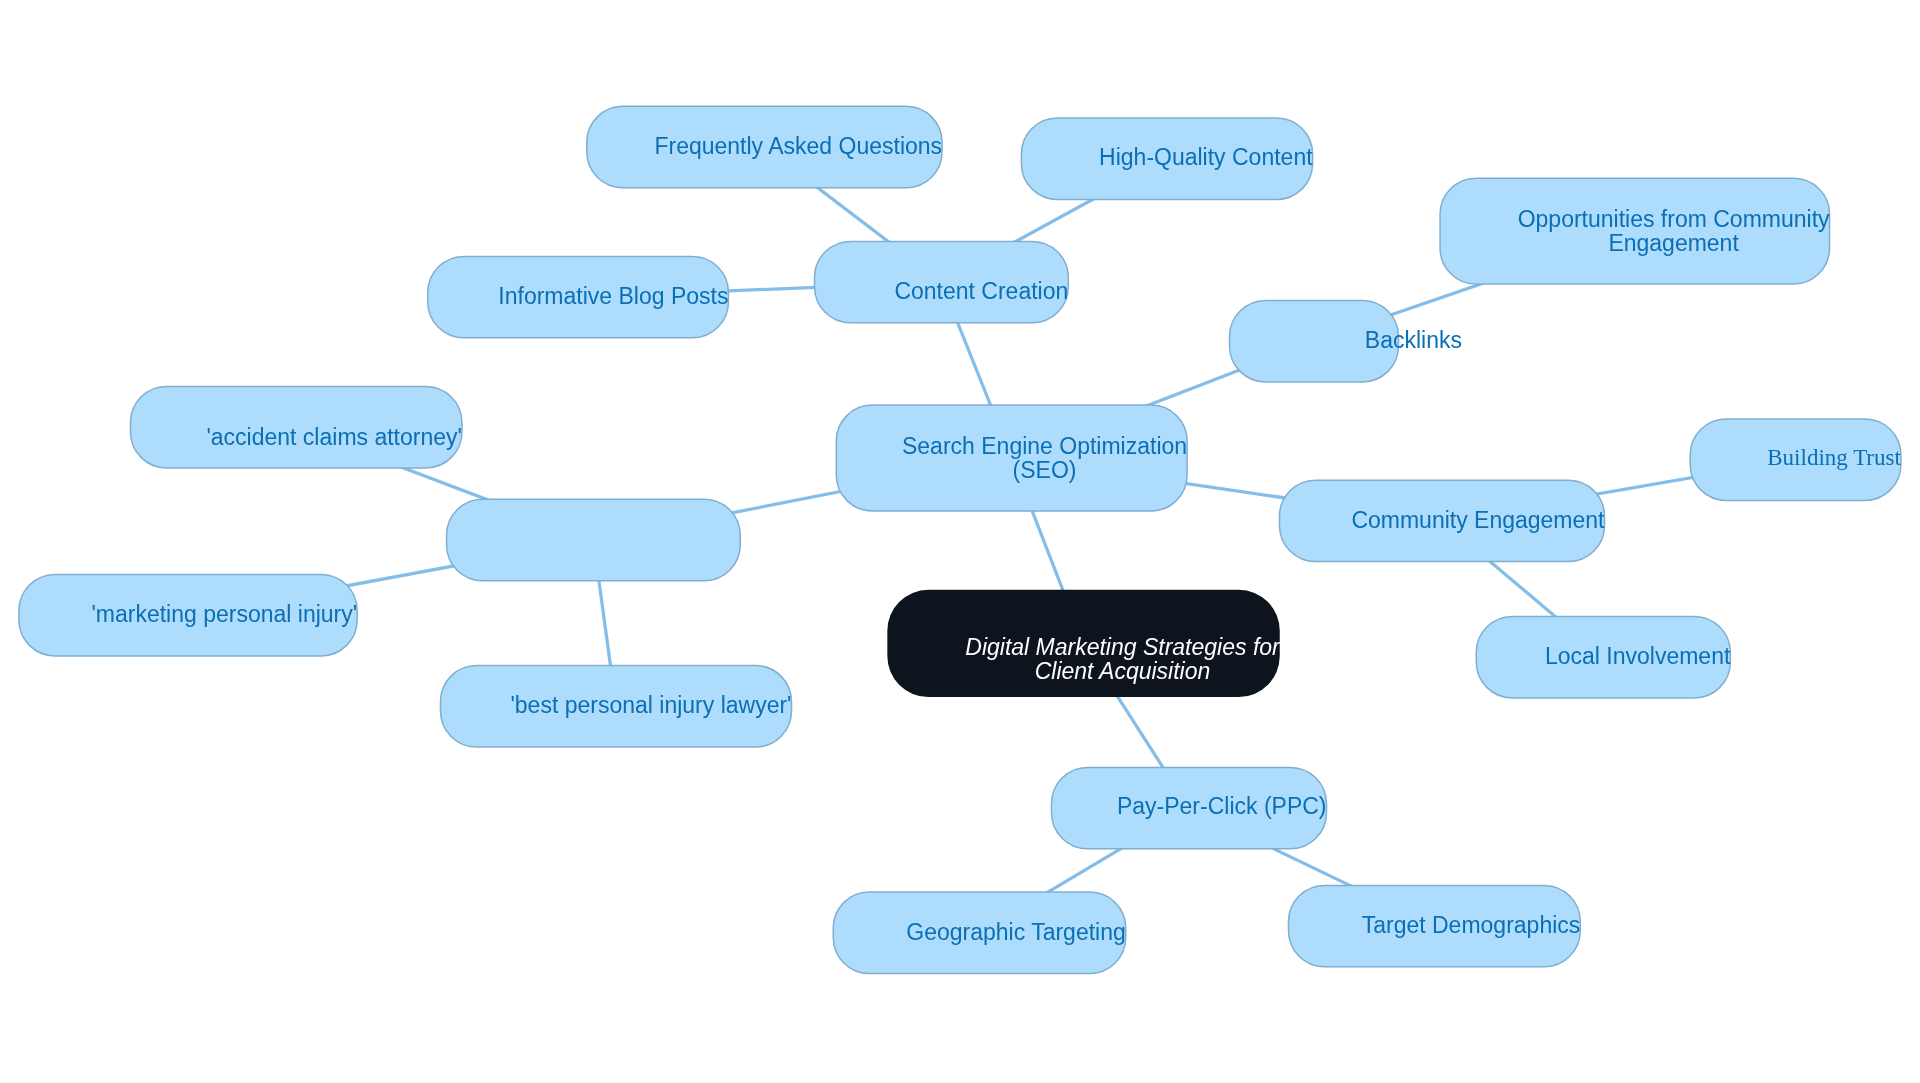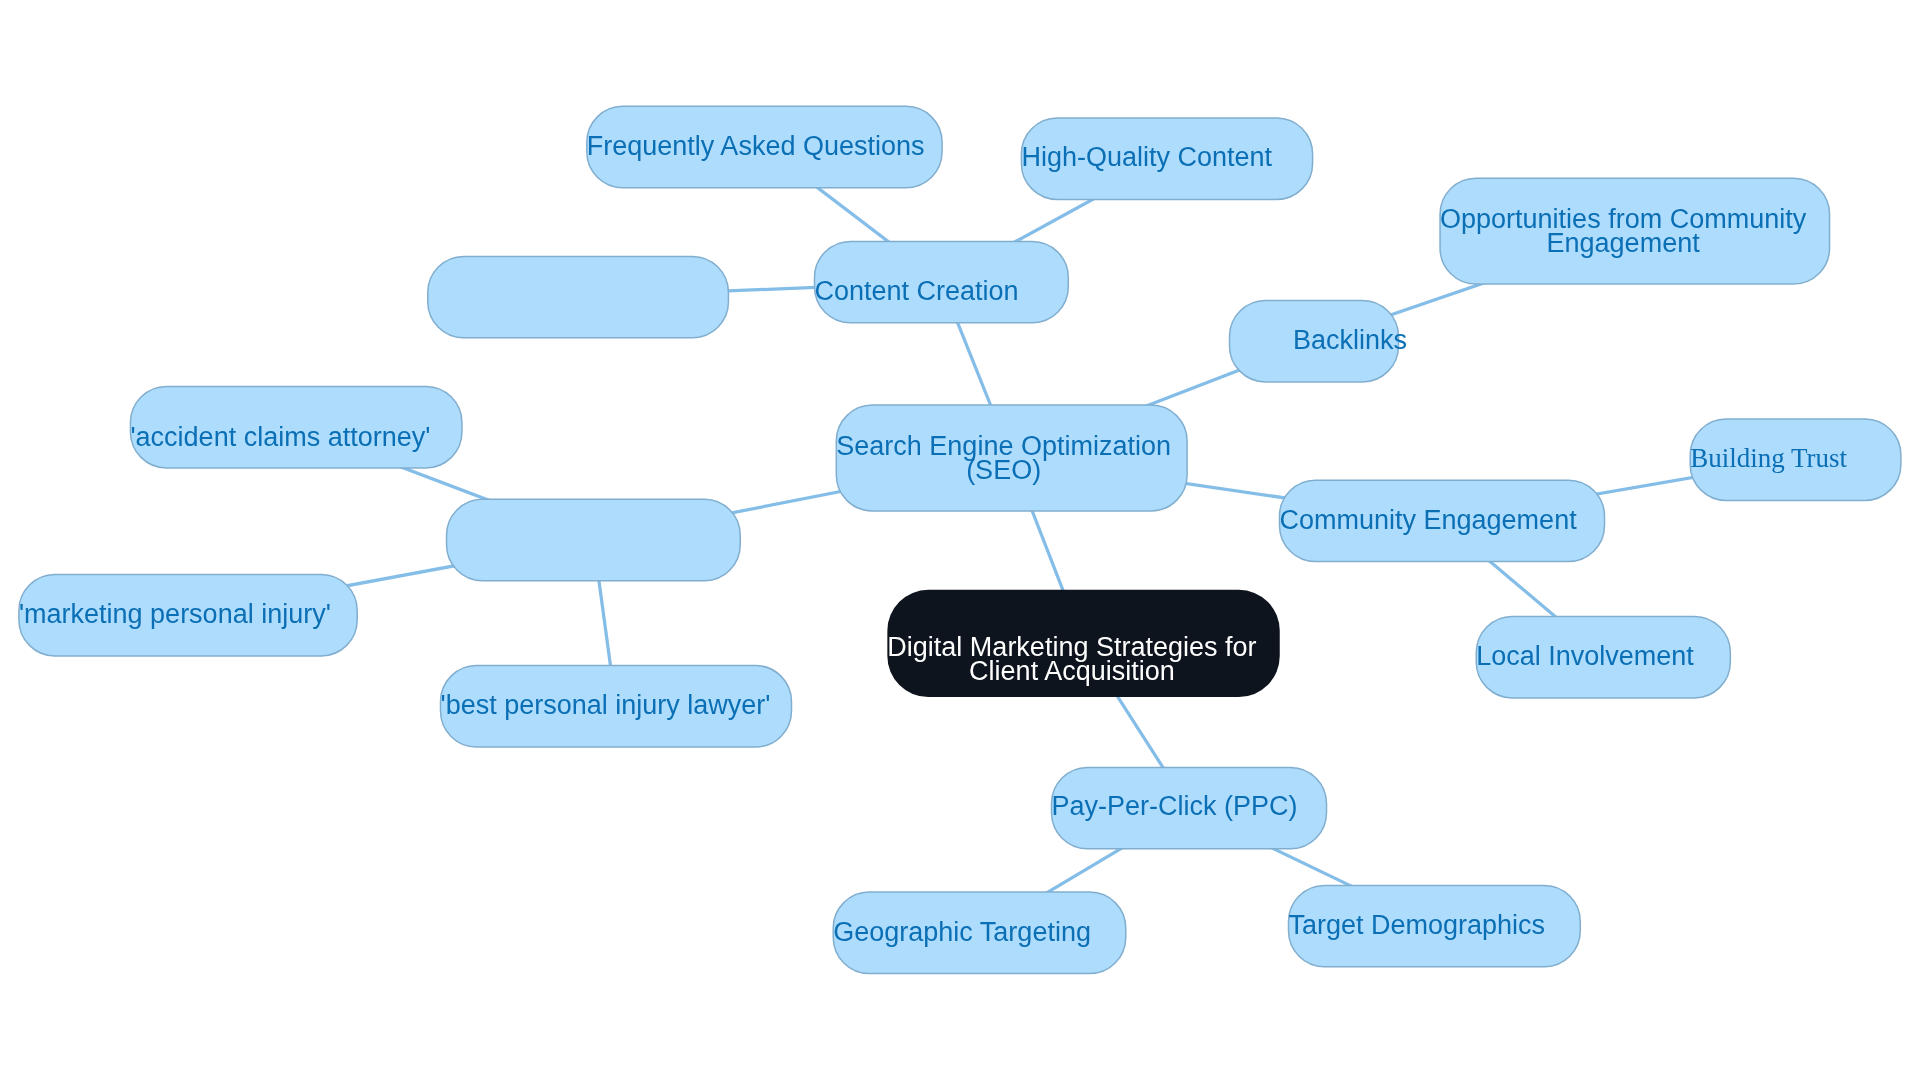--- a/index.html
+++ b/index.html
@@ -6,22 +6,22 @@
   html,body{margin:0;padding:0;background:#ffffff;}
   body{width:1920px;height:1083px;overflow:hidden;
        font-family:"Liberation Sans","DejaVu Sans",sans-serif;}
   #stage{position:relative;width:1920px;height:1083px;background:#FFFFFF;}
   #scene{position:absolute;left:0;top:0;width:1920px;height:1083px;}
   .edge{fill:none;stroke:#84BEE8;stroke-width:3.25;stroke-linecap:butt;}
   .shape{stroke-width:1.5;}
   .shape.branch{fill:#AEDCFC;stroke:#81AECF;}
   .shape.root{fill:#0D141D;stroke:none;}
   .label{position:absolute;box-sizing:border-box;display:flex;align-items:center;
-         justify-content:flex-start;text-align:center;
-         font-size:27px;line-height:24.4px;font-weight:400;
+         justify-content:flex-end;text-align:center;
+         font-size:23px;line-height:24.4px;font-weight:400;
          -webkit-font-smoothing:antialiased;}
   .label.branch{color:#0A6FB5;}
   .label.root{color:#FFFFFF;}
   .label .lbl{display:block;white-space:pre-line;will-change:opacity;opacity:0.999;
               position:relative;top:-1px;}
   .label.two-line .lbl{top:0px;}
 </style>
 </head>
 <body>
 
@@ -73,40 +73,43 @@
   <div class="label branch" style="left: 1021.4px; top: 118px; width: 291.2px; height: 81.4px;">
       <span class="lbl">High-Quality Content</span>
     </div>
   <div class="label branch two-line" style="left: 1440.05px; top: 178.25px; width: 389.5px; height: 105.8px;">
       <span class="lbl">Opportunities from Community
 Engagement</span>
     </div>
   <div class="label branch" style="left: 814.5px; top: 241.45px; width: 253.8px; height: 102px;">
       <span class="lbl">Content Creation</span>
     </div>
+  <div class="label branch" style="left: 427.75px; top: 256.45px; width: 300.7px; height: 81.4px;">
+      <span class="lbl">Informative Blog Posts</span>
+    </div>
   <div class="label branch" style="left: 1293px; top: 300.5px; width: 169px; height: 81.4px;">
       <span class="lbl">Backlinks</span>
     </div>
   <div class="label branch" style="left: 130.45px; top: 398px; width: 331.5px; height: 81.4px;">
       <span class="lbl">'accident claims attorney'</span>
     </div>
   <div class="label branch two-line" style="left: 836.3px; top: 405.1px; width: 350.8px; height: 105.8px;">
       <span class="lbl">Search Engine Optimization
 (SEO)</span>
     </div>
   <div class="label branch" style="left: 1690.2px; top: 419px; width: 210.7px; height: 81.4px; font-family: Liberation Serif, serif;">
       <span class="lbl">Building Trust</span>
     </div>
   <div class="label branch" style="left: 1279.5px; top: 480.15px; width: 325px; height: 81.4px;">
       <span class="lbl">Community Engagement</span>
     </div>
   <div class="label branch" style="left: 18.9px; top: 574.5px; width: 338.3px; height: 81.4px;">
       <span class="lbl">'marketing personal injury'</span>
     </div>
-  <div class="label root two-line" style="left: 887.35px; top: 589.8px; width: 392.4px; height: 139px;">
+  <div class="label root two-line" style="left: 887.35px; top: 589.8px; width: 392.4px; height: 139px; font-style: italic;">
       <span class="lbl">Digital Marketing Strategies for
 Client Acquisition</span>
     </div>
   <div class="label branch" style="left: 1476.25px; top: 616.5px; width: 254.1px; height: 81.4px;">
       <span class="lbl">Local Involvement</span>
     </div>
   <div class="label branch" style="left: 440.5px; top: 665.6px; width: 351px; height: 81.4px;">
       <span class="lbl">'best personal injury lawyer'</span>
     </div>
   <div class="label branch" style="left: 1051.5px; top: 767.4px; width: 275px; height: 79px;">

